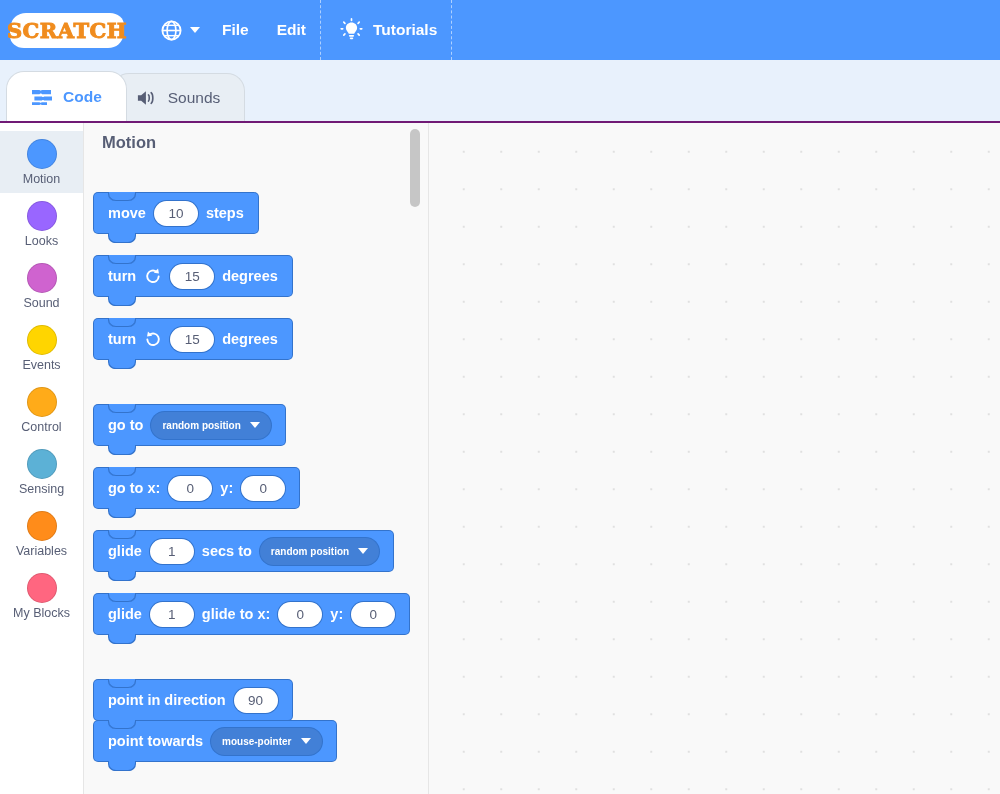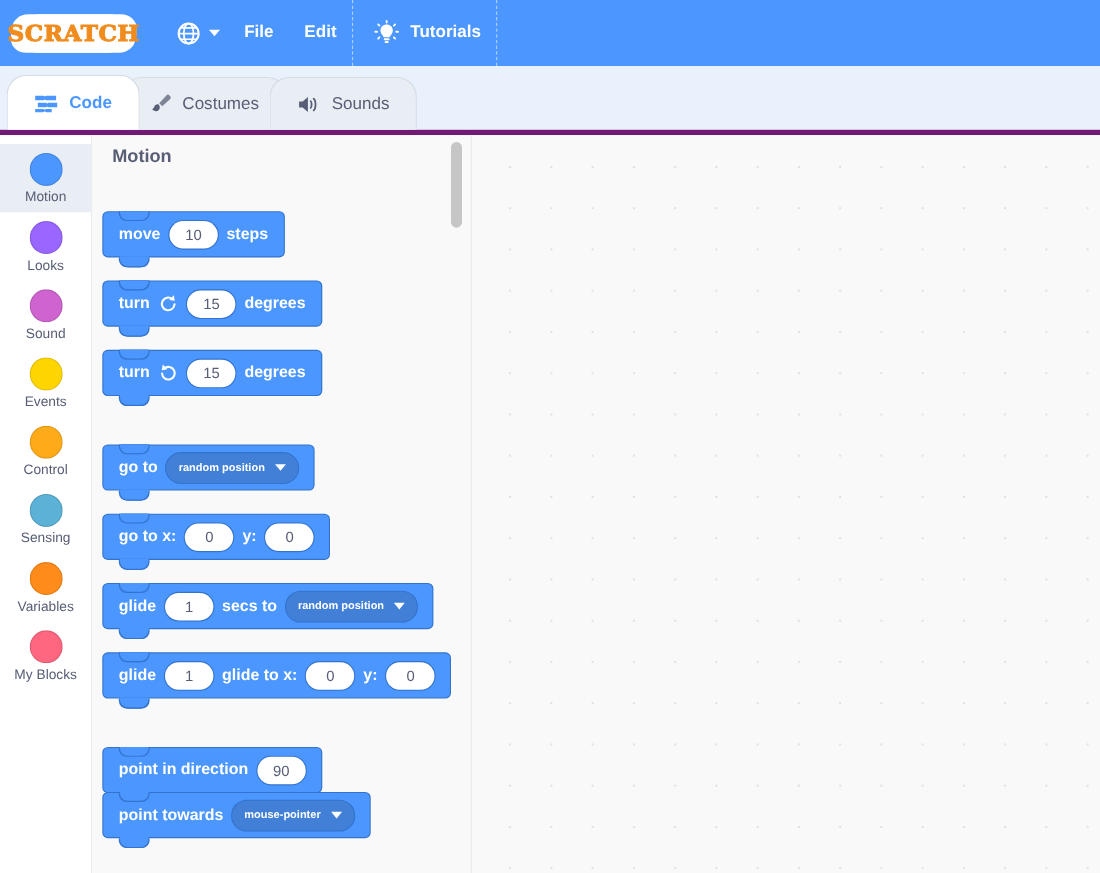--- a/index.html
+++ b/index.html
@@ -69,21 +69,21 @@
     border-left: 1px dashed rgba(255,255,255,0.55);
   }
   .mb-tut { padding-left: 18px; }
   .bulb { margin-right: 9px; display:block; }
 
   
   .tabstrip {
     position: absolute; left: 0; top: 60px;
     width: 1000px; height: 63px;
     background: #e8f1fc;
-    border-bottom: 5px solid #701a75;
+    border-bottom: 2px solid #701a75;
     display: flex; align-items: flex-end;
     box-sizing: border-box;
   }
   .tab {
     position: relative;
     height: 48px;
     margin-left: -16px;
     padding: 0 24px 0 24px;
     display: flex; align-items: center; gap: 10px;
     background: #e8eef4;
@@ -295,27 +295,20 @@
 
     <div class="tab active">
       <svg width="22" height="18" viewBox="0 0 22 18">
         <path d="M1 2h7.2c.5 0 .7.6 1.4.6S10.7 2 11.2 2H20v4.2h-8.8c-.5 0-.7-.6-1.4-.6s-.9.6-1.4.6H1z" fill="#4c97ff"></path>
         <path d="M3.4 8.4h7.2c.5 0 .7.6 1.4.6s.9-.6 1.4-.6H21v4.2h-7.6c-.5 0-.7-.6-1.4-.6s-.9.6-1.4.6H3.4z" fill="#4c97ff"></path>
         <path d="M1 14.2h7.2c.5 0 .7.6 1.4.6s.9-.6 1.4-.6H16V17h-5c-.5 0-.7-.6-1.4-.6s-.9.6-1.4.6H1z" fill="#4c97ff"></path>
       </svg>
       <span class="tlabel">Code</span>
     </div>
 
-    <div class="tab">
-      <svg width="20" height="20" viewBox="0 0 22 22">
-        <path d="M19.4 1.6c-.7-.7-1.7-.6-2.4.1L9.6 9.7l3.1 3.1 7.9-7.4c.7-.7.8-1.6.1-2.3z" fill="#7e8597"></path>
-        <path d="M8.6 10.8c-1.6-.4-3.3.6-3.8 2.2-.4 1.3-1 2.1-2.3 2.6 1.1 1.5 3 2.5 4.8 2.1 2-.5 3.2-2.4 2.8-4.4-.2-1.1-.6-2-1.5-2.5z" fill="#575e75"></path>
-      </svg>
-      <span class="tlabel">Costumes</span>
-    </div>
 
     <div class="tab">
       <svg width="22" height="20" viewBox="0 0 24 22">
         <path d="M2 8h3.6L10.8 3.6v14.8L5.6 14H2z" fill="#575e75"></path>
         <path d="M13.6 7.6c1.2.9 1.2 5.9 0 6.8" fill="none" stroke="#575e75" stroke-width="1.8" stroke-linecap="round"></path>
         <path d="M16.6 5.2c2.4 1.7 2.4 10.0 0 11.7" fill="none" stroke="#575e75" stroke-width="1.8" stroke-linecap="round"></path>
       </svg>
       <span class="tlabel">Sounds</span>
     </div>
   </div>

